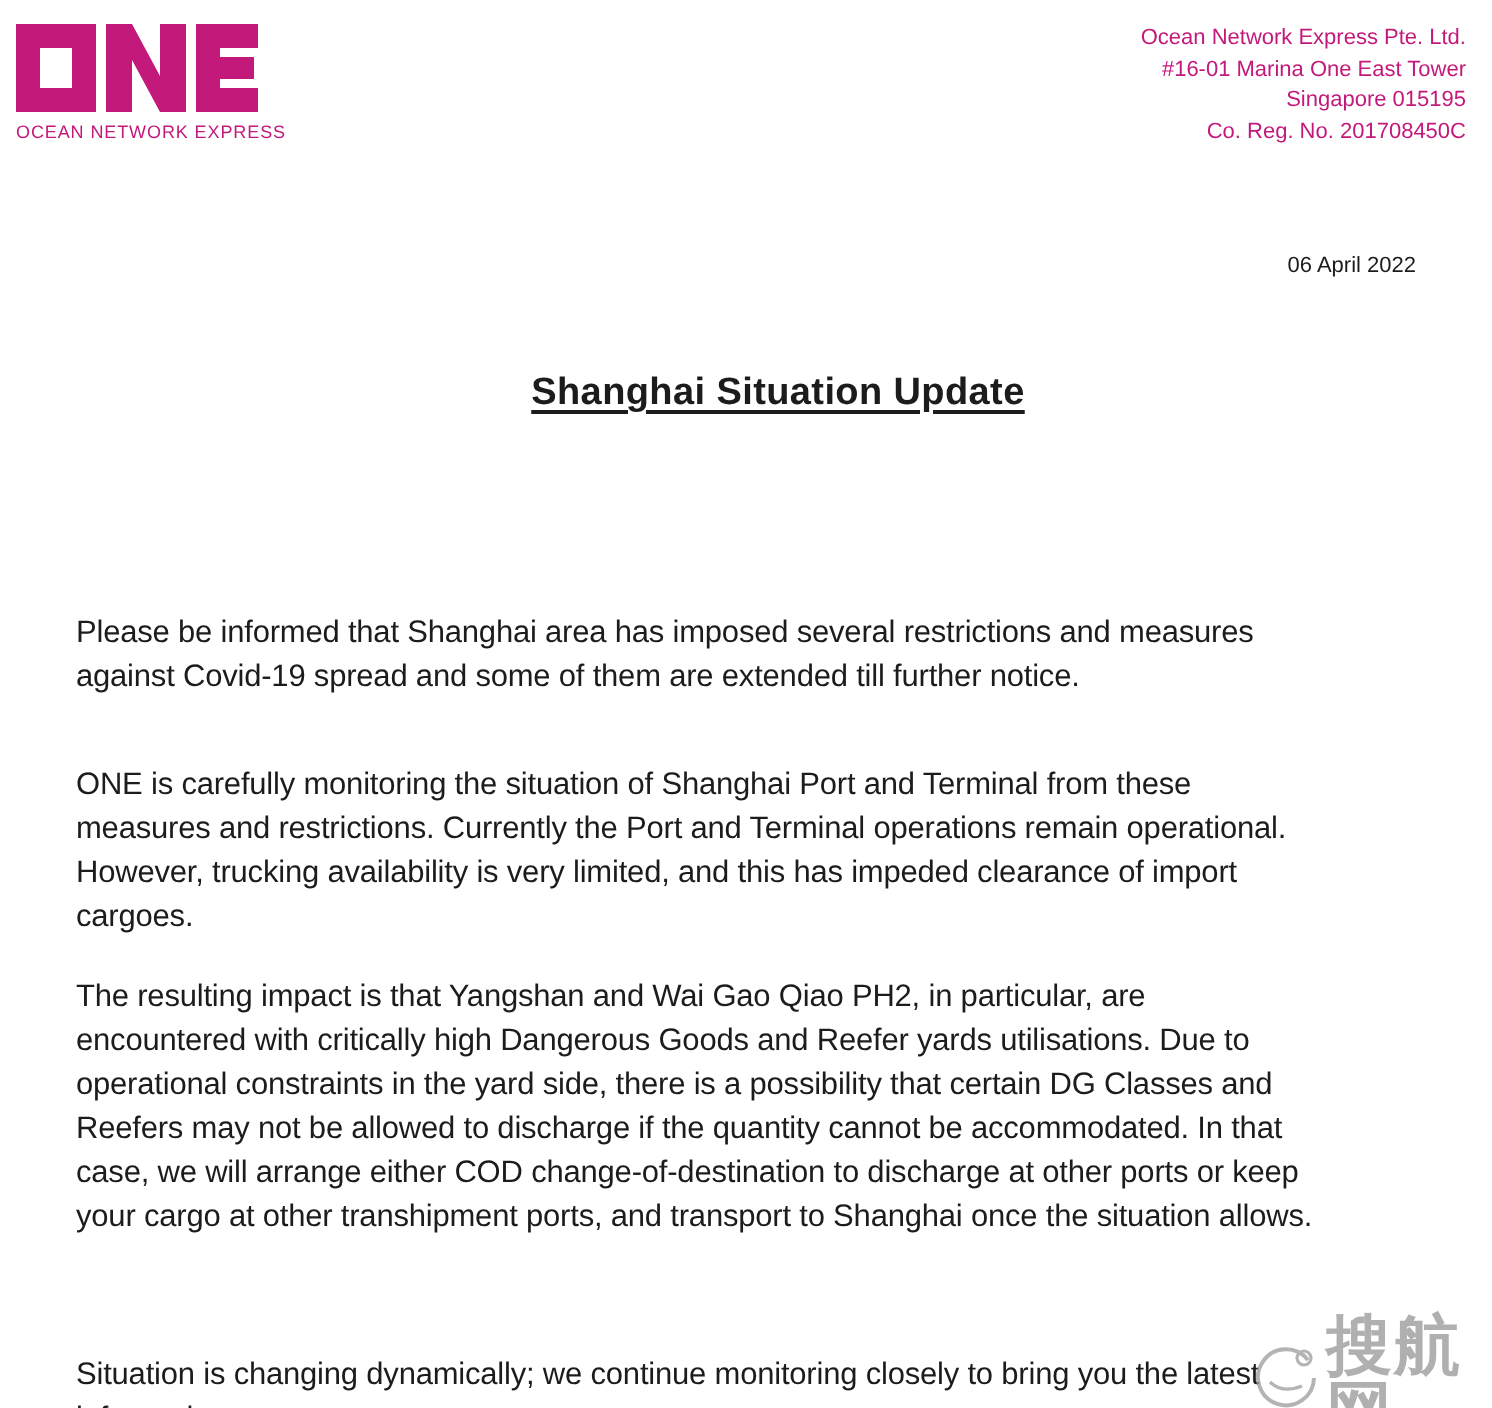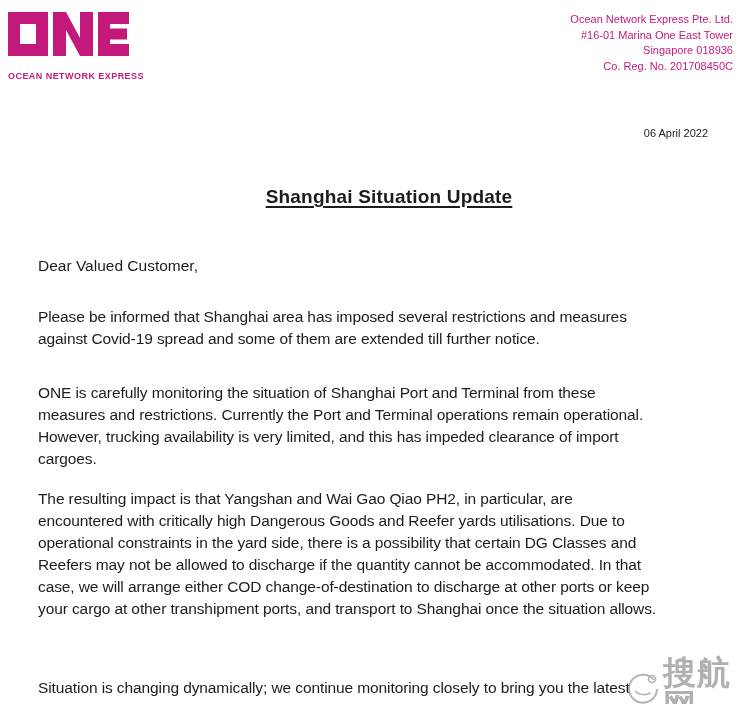--- a/index.html
+++ b/index.html
@@ -10,23 +10,23 @@
     height: 704px;
     background: #ffffff;
     font-family: "Liberation Sans", sans-serif;
     color: #1c1c1c;
     overflow: hidden;
   }
   
   .logo { position: absolute; left: 8px; top: 12px; width: 130px; }
   .logo svg { display: block; }
   .logo-tagline {
-    margin-top: 15px;
+    margin-top: 5px;
     font-size: 9px;
-    font-weight: bold;
+    font-weight: normal;
     letter-spacing: 0.45px;
     color: #C3197B;
     white-space: nowrap;
   }
   .sr-only {
     position: absolute; width: 1px; height: 1px;
     overflow: hidden; clip: rect(0 0 0 0); white-space: nowrap;
   }
   .address {
     position: absolute;
@@ -109,31 +109,30 @@
       <path fill="#C3197B" d="M45,44 V0 H58 L72,26 V0 H85 V44 H72 L58,18 V44 Z"></path>
       <path fill="#C3197B" d="M90,0 H121 V12 H102 V16.5 H119 V27.5 H102 V32 H121 V44 H90 Z"></path>
     </svg>
     <span class="sr-only">ONE</span>
     <div class="logo-tagline">OCEAN NETWORK EXPRESS</div>
   </div>
 
   <div class="address">
     <div>Ocean Network Express Pte. Ltd.</div>
     <div>#16-01 Marina One East Tower</div>
-    <div>Singapore 018936</div>
+    <div>Singapore 015195</div>
     <div>Co. Reg. No. 201708450C</div>
   </div>
 
   <div class="date">06 April 2022</div>
 
   <div class="title-wrap">
     <span>Shanghai Situation Update</span>
   </div>
 
-  <div class="salutation">Dear Valued Customer,</div>
 
   <p class="para p1">Please be informed that Shanghai area has imposed several restrictions and measures
 against Covid-19 spread and some of them are extended till further notice.</p>
   <p class="para p2">ONE is carefully monitoring the situation of Shanghai Port and Terminal from these
 measures and restrictions. Currently the Port and Terminal operations remain operational.
 However, trucking availability is very limited, and this has impeded clearance of import
 cargoes.</p>
   <p class="para p3">The resulting impact is that Yangshan and Wai Gao Qiao PH2, in particular, are
 encountered with critically high Dangerous Goods and Reefer yards utilisations. Due to
 operational constraints in the yard side, there is a possibility that certain DG Classes and

